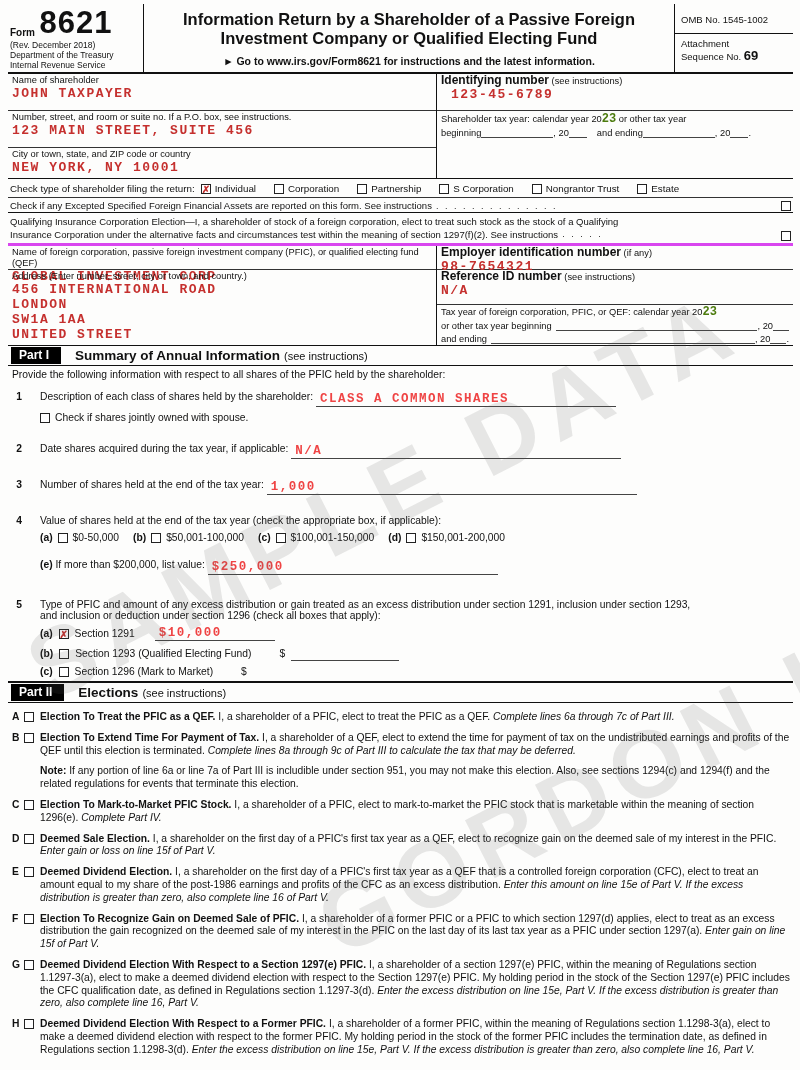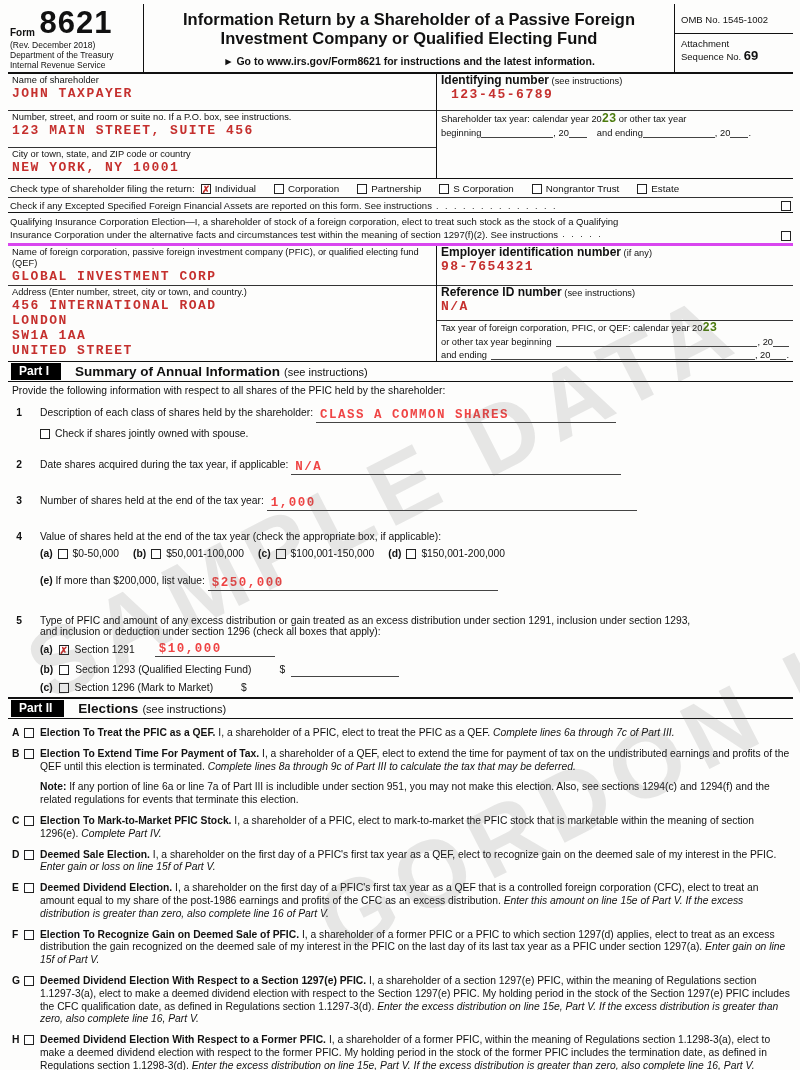--- a/index.html
+++ b/index.html
@@ -31,21 +31,21 @@
   
   .grid2 { display:flex; border-bottom:1.5px solid #111; }
   .gcol-l { width:428px; display:flex; flex-direction:column; }
   .gcol-r { flex:1; border-left:1.2px solid #111; display:flex; flex-direction:column; }
   .cell { padding:1px 4px; border-bottom:1px solid #333; }
   .cell:last-child { border-bottom:none; }
   .lab { font-size:9.3px; line-height:11px; }
   .lab b { font-size:12px; }
   .val { font-family:"Liberation Mono", monospace; font-weight:bold; color:#c5302e;
          font-size:13px; letter-spacing:1.5px; line-height:15px; }
-  .h38 { height:37px; } .h30 { height:30px; } .h40 { height:40px; } .h36 { height:35px; }
+  .h38 { height:37px; } .h30 { height:30px; } .h40 { height:24px; } .h36 { height:35px; }
   .tyline { font-size:9.3px; margin-top:3px; display:flex; align-items:flex-end; }
   .uline { display:inline-block; border-bottom:1px solid #444; }
   .redyr { font-family:"Liberation Mono", monospace; font-weight:bold; color:#4d7c0f; font-size:12px; }
 
   
   .box { display:inline-block; width:10px; height:10px; border:1px solid #222; background:#fff;
          font-size:10px; line-height:9px; text-align:center; color:#c5302e; font-weight:bold;
          vertical-align:-1px; overflow:hidden; }
   .row-types { display:flex; align-items:center; font-size:9.8px; padding:4px 2px 3px 2px;
                border-bottom:1px solid #333; gap:6px; }

